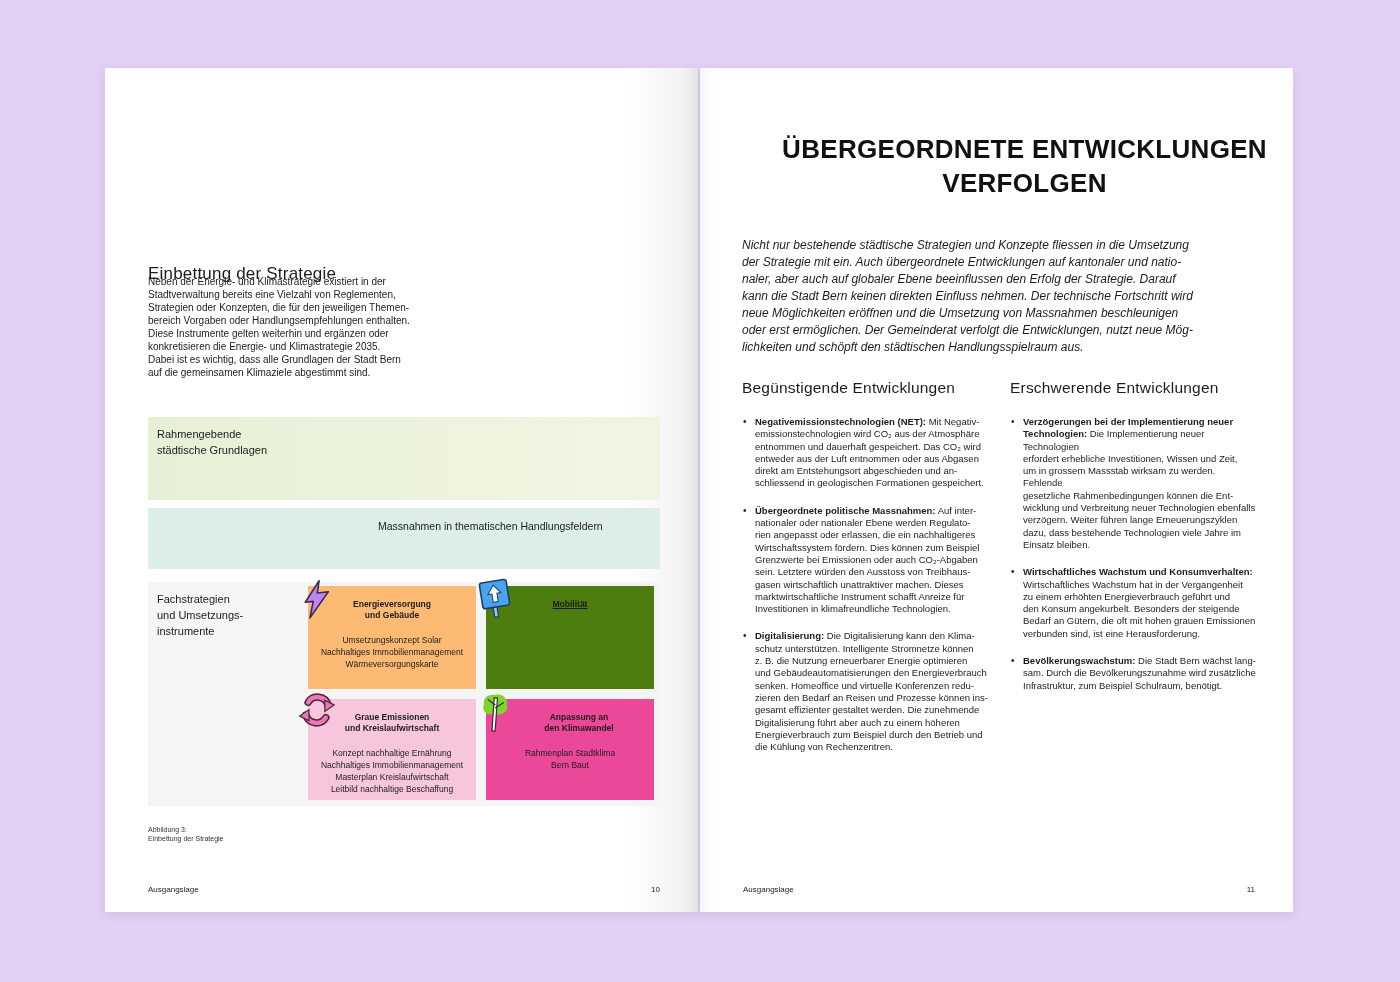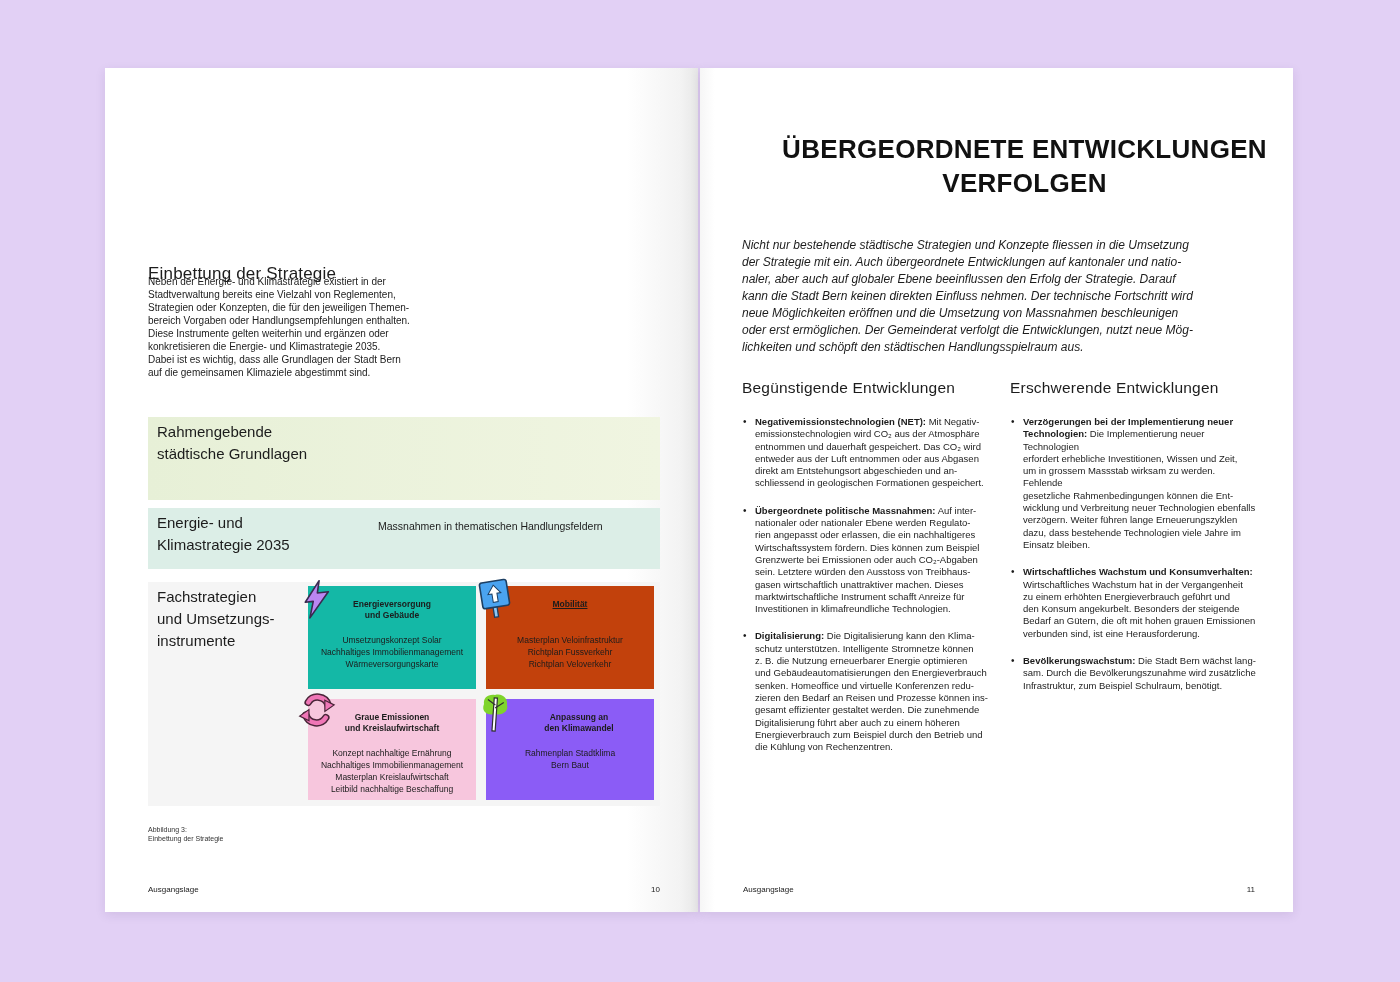--- a/index.html
+++ b/index.html
@@ -22,38 +22,38 @@
 
   
   .lp-heading { position:absolute; left:43px; top:168px; font-size:17px; font-weight:400; letter-spacing:0.2px;margin-top:28px; }
   .lp-intro   { position:absolute; left:43px; top:207px; width:300px; font-size:10px; line-height:13px; white-space:pre-line; color:#222; }
 
   .diag-row { position:absolute; left:43px; width:512px; }
   .row-1 { top:349px; height:83px; background:linear-gradient(90deg,#e7f0d7 0%,#f0f5e1 100%); }
   .row-2 { top:440px; height:61px; background:#dceee7; }
   .row-3 { top:514px; height:224px; background:#f5f5f5; }
   .row-label {
-    position:absolute; left:9px; top:4px; width:220px;
-    font-size:15px; line-height:1.45; font-weight:400; white-space:pre-line;
+    position:absolute; left:9px; top:10px; width:220px;
+    font-size:11px; line-height:1.45; font-weight:400; white-space:pre-line;
   }
   .row-items {
     position:absolute; left:230px; top:12px; width:275px;
     font-size:10.5px; line-height:15.5px; white-space:pre-line;
   }
   .row-2 .row-items { top:11px; }
 
   .card-grid {
     position:absolute; left:160px; top:4px;
     display:grid; grid-template-columns:168px 168px; grid-template-rows:103px 101px; gap:10px;
   }
   .card { position:relative; padding:13px 6px 0 6px; text-align:center; }
-  .card-purple { background:#14b8a6; }
-  .card-blue   { background:#c2410c;text-decoration:underline; }
+  .card-purple { background:#fdba74; }
+  .card-blue   { background:#4d7c0f;text-decoration:underline; }
   .card-pink   { background:#f7c6dd; }
-  .card-green  { background:#8b5cf6;padding-left:24px; }
+  .card-green  { background:#ec4899;padding-left:24px; }
   .card-title { font-size:8.5px; font-weight:700; line-height:11px; white-space:pre-line; }
   .card-items { position:absolute; left:4px; right:4px; top:48px; font-size:8.5px; line-height:12px; white-space:pre-line; }
   .card-icon  { position:absolute; left:-10px; top:-8px; width:38px; height:42px; }
 
   .lp-caption { position:absolute; left:43px; top:757px; font-size:7px; line-height:9px; white-space:pre-line; color:#333; }
 
   .page-footer {
     position:absolute; left:43px; right:38px; top:817px;
     display:flex; justify-content:space-between;
     font-size:8px; color:#222;
@@ -97,22 +97,20 @@
 konkretisieren die Energie- und Klimastrategie 2035.
 Dabei ist es wichtig, dass alle Grundlagen der Stadt Bern
 auf die gemeinsamen Klimaziele abgestimmt sind.</div>
 
     <div class="diag-row row-1">
       <div class="row-label">Rahmengebende
 städtische Grundlagen</div>
     </div>
 
     <div class="diag-row row-2">
-      <div class="row-label">Energie- und
-Klimastrategie 2035</div>
       <div class="row-items">Massnahmen in thematischen Handlungsfeldern</div>
     </div>
 
     <div class="diag-row row-3">
       <div class="row-label">Fachstrategien
 und Umsetzungs-
 instrumente</div>
 
       <div class="card-grid">
 
@@ -129,23 +127,20 @@
 
         <div class="card card-blue">
           <svg class="card-icon" viewBox="0 0 38 42">
             <g transform="rotate(-9 19 16)">
               <rect x="15" y="26" width="4" height="13" fill="#8ec7f5" stroke="#1d3f63" stroke-width="1.3"></rect>
               <rect x="5" y="3" width="27" height="26" rx="2.5" fill="#4aa3f0" stroke="#1d3f63" stroke-width="1.6"></rect>
               <polygon points="18.5,7 25,15.5 21,15.5 21,24 16,24 16,15.5 12,15.5" fill="#ffffff" stroke="#1d3f63" stroke-width="1"></polygon>
             </g>
           </svg>
           <div class="card-title">Mobilität</div>
-          <div class="card-items">Masterplan Veloinfrastruktur
-Richtplan Fussverkehr
-Richtplan Veloverkehr</div>
         </div>
 
         <div class="card card-pink">
           <svg class="card-icon" viewBox="0 0 38 42">
             <g transform="rotate(10 19 19)">
               <path d="M 9 13 A 11 11 0 0 1 29 12" fill="none" stroke="#4a2438" stroke-width="7.5" stroke-linecap="round"></path>
               <path d="M 9 13 A 11 11 0 0 1 29 12" fill="none" stroke="#ef76b6" stroke-width="4.5" stroke-linecap="round"></path>
               <path d="M 29 25 A 11 11 0 0 1 9 26" fill="none" stroke="#4a2438" stroke-width="7.5" stroke-linecap="round"></path>
               <path d="M 29 25 A 11 11 0 0 1 9 26" fill="none" stroke="#ef76b6" stroke-width="4.5" stroke-linecap="round"></path>
               <polygon points="25,8 35,11 27,19" fill="#ef76b6" stroke="#4a2438" stroke-width="1.2"></polygon>

